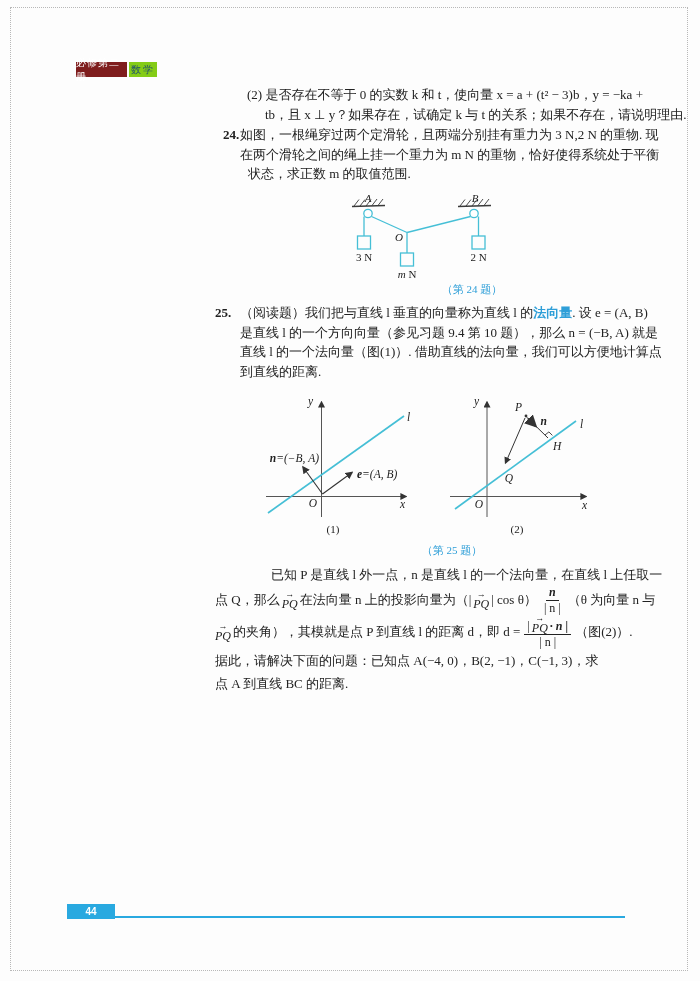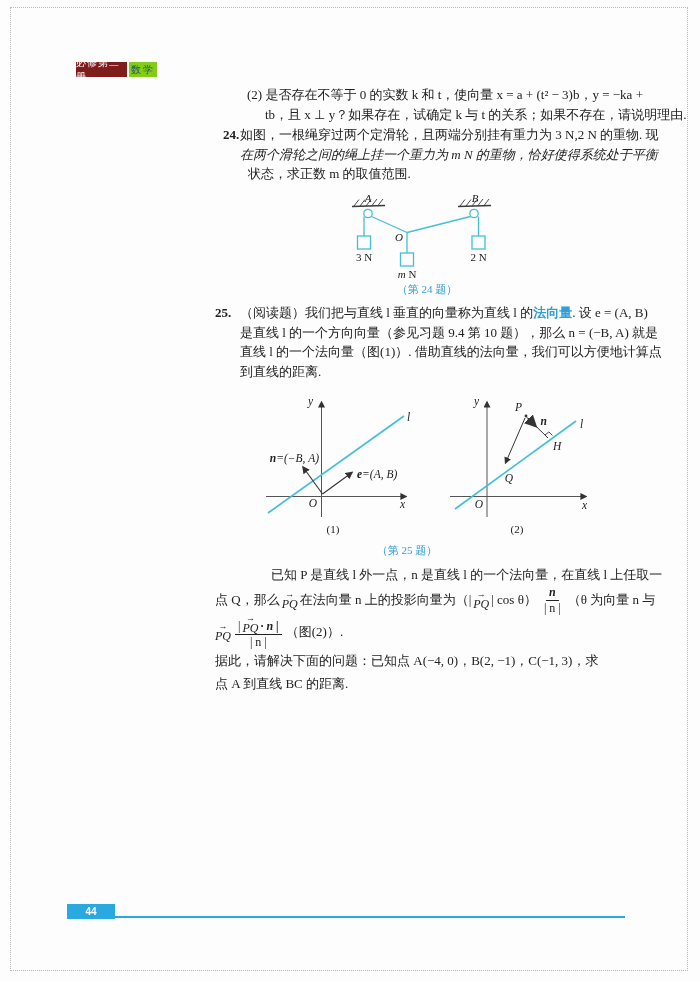--- a/index.html
+++ b/index.html
@@ -5,21 +5,21 @@
   html,body{margin:0;padding:0;}
   body{
     width:700px;height:981px;position:relative;background:#fdfdfd;
     font-family:"Liberation Serif",serif;color:#222;overflow:hidden;
   }
   .page-border{position:absolute;left:10px;top:7px;width:676px;height:962px;
     border:1px dotted #b8b8b8;}
   .t{position:absolute;white-space:nowrap;font-size:13px;line-height:17px;color:#222;}
   .bold{font-weight:bold;}
   .blue{color:#2F9FD8;text-align:right;}
-  .cap{position:absolute;font-size:11px;color:#2F9FD8;text-align:center;white-space:nowrap;}
+  .cap{position:absolute;font-size:11px;color:#2F9FD8;text-align:center;white-space:nowrap;margin-left:45px;}
   .badge{position:absolute;font-family:"Liberation Sans",sans-serif;font-size:10px;
     display:flex;align-items:center;justify-content:center;letter-spacing:1px;}
   .badge-dark{background:#7f1d1d;color:#fff;}
   .badge-light{background:#84cc16;color:#23526b;letter-spacing:2px;}
   .frow{position:absolute;display:flex;align-items:center;white-space:nowrap;
     font-size:13px;column-gap:2px;}
   .vec{display:inline-flex;flex-direction:column;align-items:center;line-height:1;}
   .vec .va{font-size:9px;height:8px;line-height:8px;}
   .vec .vb{font-style:italic;font-size:12px;line-height:12px;}
   .frac{display:inline-flex;flex-direction:column;align-items:center;line-height:1.25;
@@ -41,21 +41,21 @@
 <div class="page-border"></div>
 
 <div class="badge badge-dark" style="left:76px;top:62px;width:51px;height:15px;">必修第二册</div>
 <div class="badge badge-light" style="left:129px;top:62px;width:28px;height:15px;">数学</div>
 
 <div class="t" style="left:247px;top:86px;">(2) 是否存在不等于 0 的实数 k 和 t，使向量 x = a + (t² − 3)b，y = −ka +</div>
 <div class="t" style="left:265px;top:106px;">tb，且 x ⊥ y？如果存在，试确定 k 与 t 的关系；如果不存在，请说明理由.</div>
 
 <div class="t bold" style="left:215px;top:126px;margin-left:8px;">24.</div>
 <div class="t" style="left:240px;top:126px;">如图，一根绳穿过两个定滑轮，且两端分别挂有重力为 3 N,2 N 的重物. 现</div>
-<div class="t" style="left:240px;top:146px;font-style:italic;">在两个滑轮之间的绳上挂一个重力为 m N 的重物，恰好使得系统处于平衡</div>
+<div class="t" style="left:240px;top:146px;">在两个滑轮之间的绳上挂一个重力为 m N 的重物，恰好使得系统处于平衡</div>
 <div class="t" style="left:248px;top:165px;">状态，求正数 m 的取值范围.</div>
 
 <svg style="left:330px;top:191px;" width="200" height="100" viewBox="330 191 200 100">
   <g stroke="#3a3a3a">
     <line x1="352" y1="206.5" x2="385" y2="205.5" stroke-width="1.4"></line>
     <line x1="354" y1="206" x2="359" y2="199.5" stroke-width="0.9"></line>
     <line x1="360" y1="206" x2="365" y2="199.5" stroke-width="0.9"></line>
     <line x1="366" y1="206" x2="371" y2="199.5" stroke-width="0.9"></line>
     <line x1="372" y1="205.5" x2="377" y2="199" stroke-width="0.9"></line>
     <line x1="378" y1="205.5" x2="383" y2="199" stroke-width="0.9"></line>
@@ -165,20 +165,21 @@
       <span class="fd">| n |</span>
     </span>
   <span>（θ 为向量 n 与</span>
 </div>
 
 <div class="frow" style="left:215px;top:617px;height:30px;">
   <span class="vec">
       <span class="va">→</span>
       <span class="vb">PQ</span>
     </span>
+  <span>的夹角），其模就是点 P 到直线 l 的距离 d，即 d =</span>
   <span class="frac">
       <span class="fn">
         <span>|</span>
         <span class="vec">
           <span class="va">→</span>
           <span class="vb">PQ</span>
         </span>
         <span class="bi">· n |</span>
       </span>
       <span class="fd">| n |</span>

